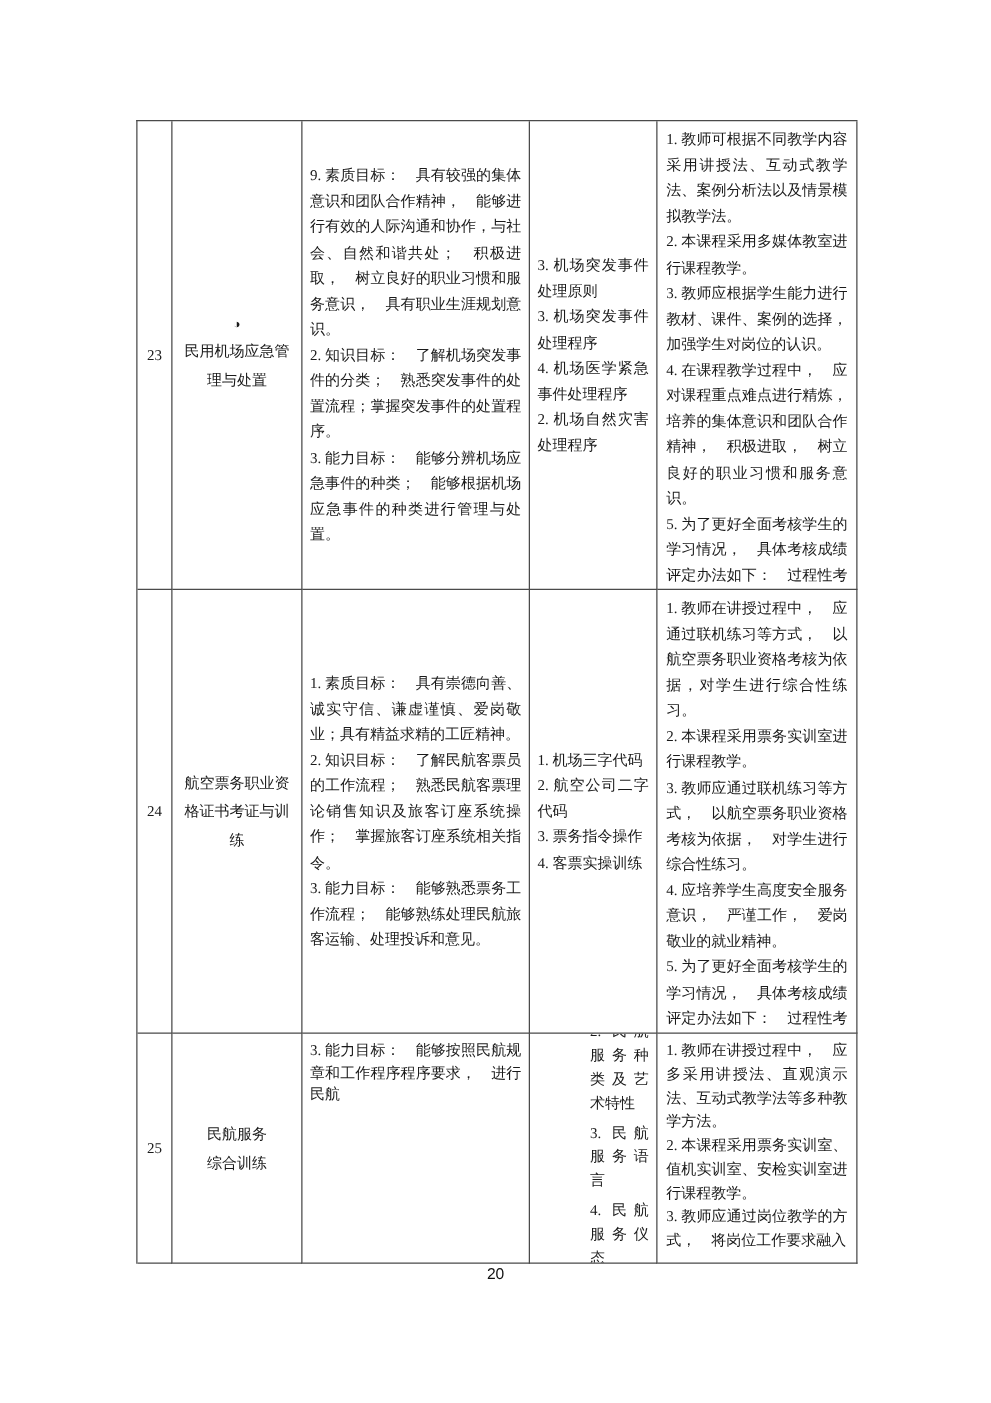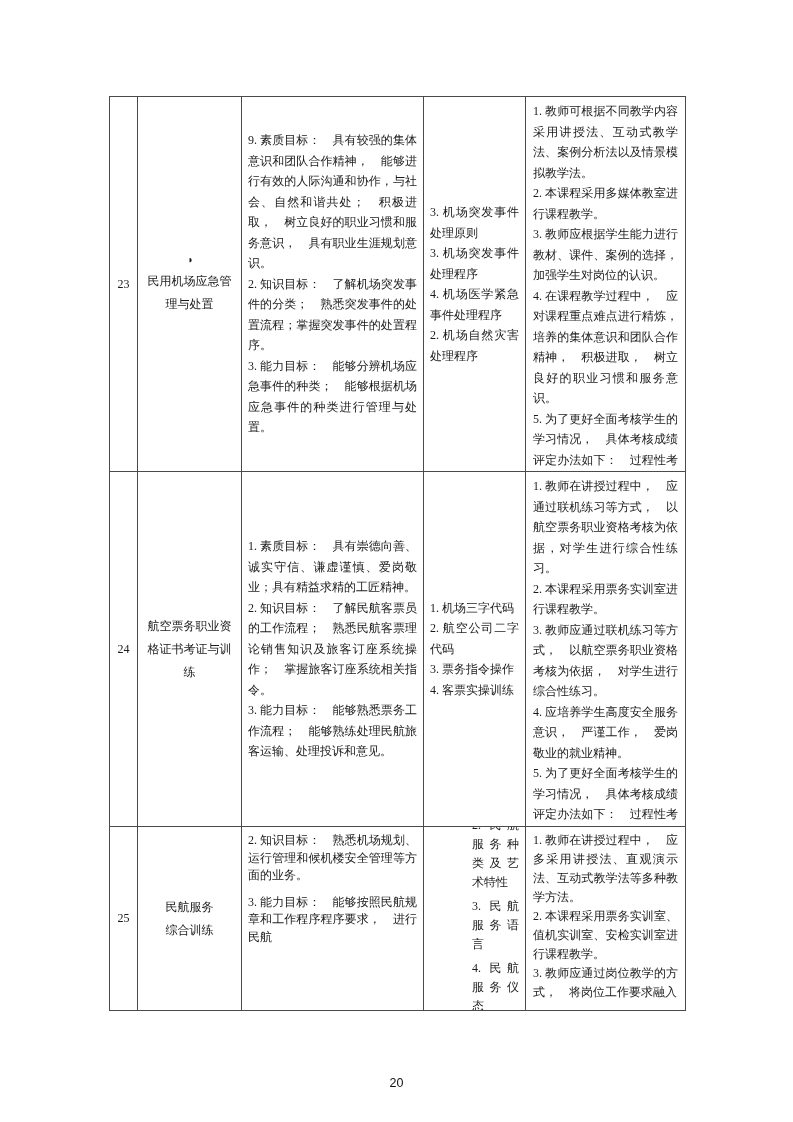--- a/index.html
+++ b/index.html
@@ -51,21 +51,21 @@
 
   
   .r3-obj { line-height: 17.5px; padding-top: 5px; }
   .r3-obj p { margin-bottom: 9px; }
   .r3-content { line-height: 19px; }
   .r3-content p { margin-bottom: 5px; margin-left: 42px; }
   .r3-methods { line-height: 19px; }
 
   .page-number {
     position: absolute;
-    left: 0; right: 0; top: 1076px;
+    left: 0; right: 0; top: 1012px;
     text-align: center;
     font-family: "Liberation Sans", "DejaVu Sans", sans-serif;
     font-size: 12.5px;
     color: #111111;
   }
 </style>
 </head>
 <body>
 
 <div class="page">
@@ -123,21 +123,20 @@
         </div>
     </div>
 
     <div class="row">
       <div class="cell c-num v-mid">25</div>
       <div class="cell c-name v-mid">
         <span>民航服务
 综合训练</span>
       </div>
       <div class="cell c-obj r3-obj v-top">
-          <p>2. 知识目标：　熟悉机场规划、运行管理和候机楼安全管理等方面的业务。</p>
           <p>3. 能力目标：　能够按照民航规章和工作程序程序要求，　进行民航</p>
         </div>
       <div class="cell c-content r3-content v-mid">
           <p>1. 民航服务艺术导论</p>
           <p>2. 民航服务种类及艺术特性</p>
           <p>3. 民航服务语言</p>
           <p>4. 民航服务仪态</p>
           <p>5. 民航服务表情</p>
         </div>
       <div class="cell c-methods r3-methods v-top">

